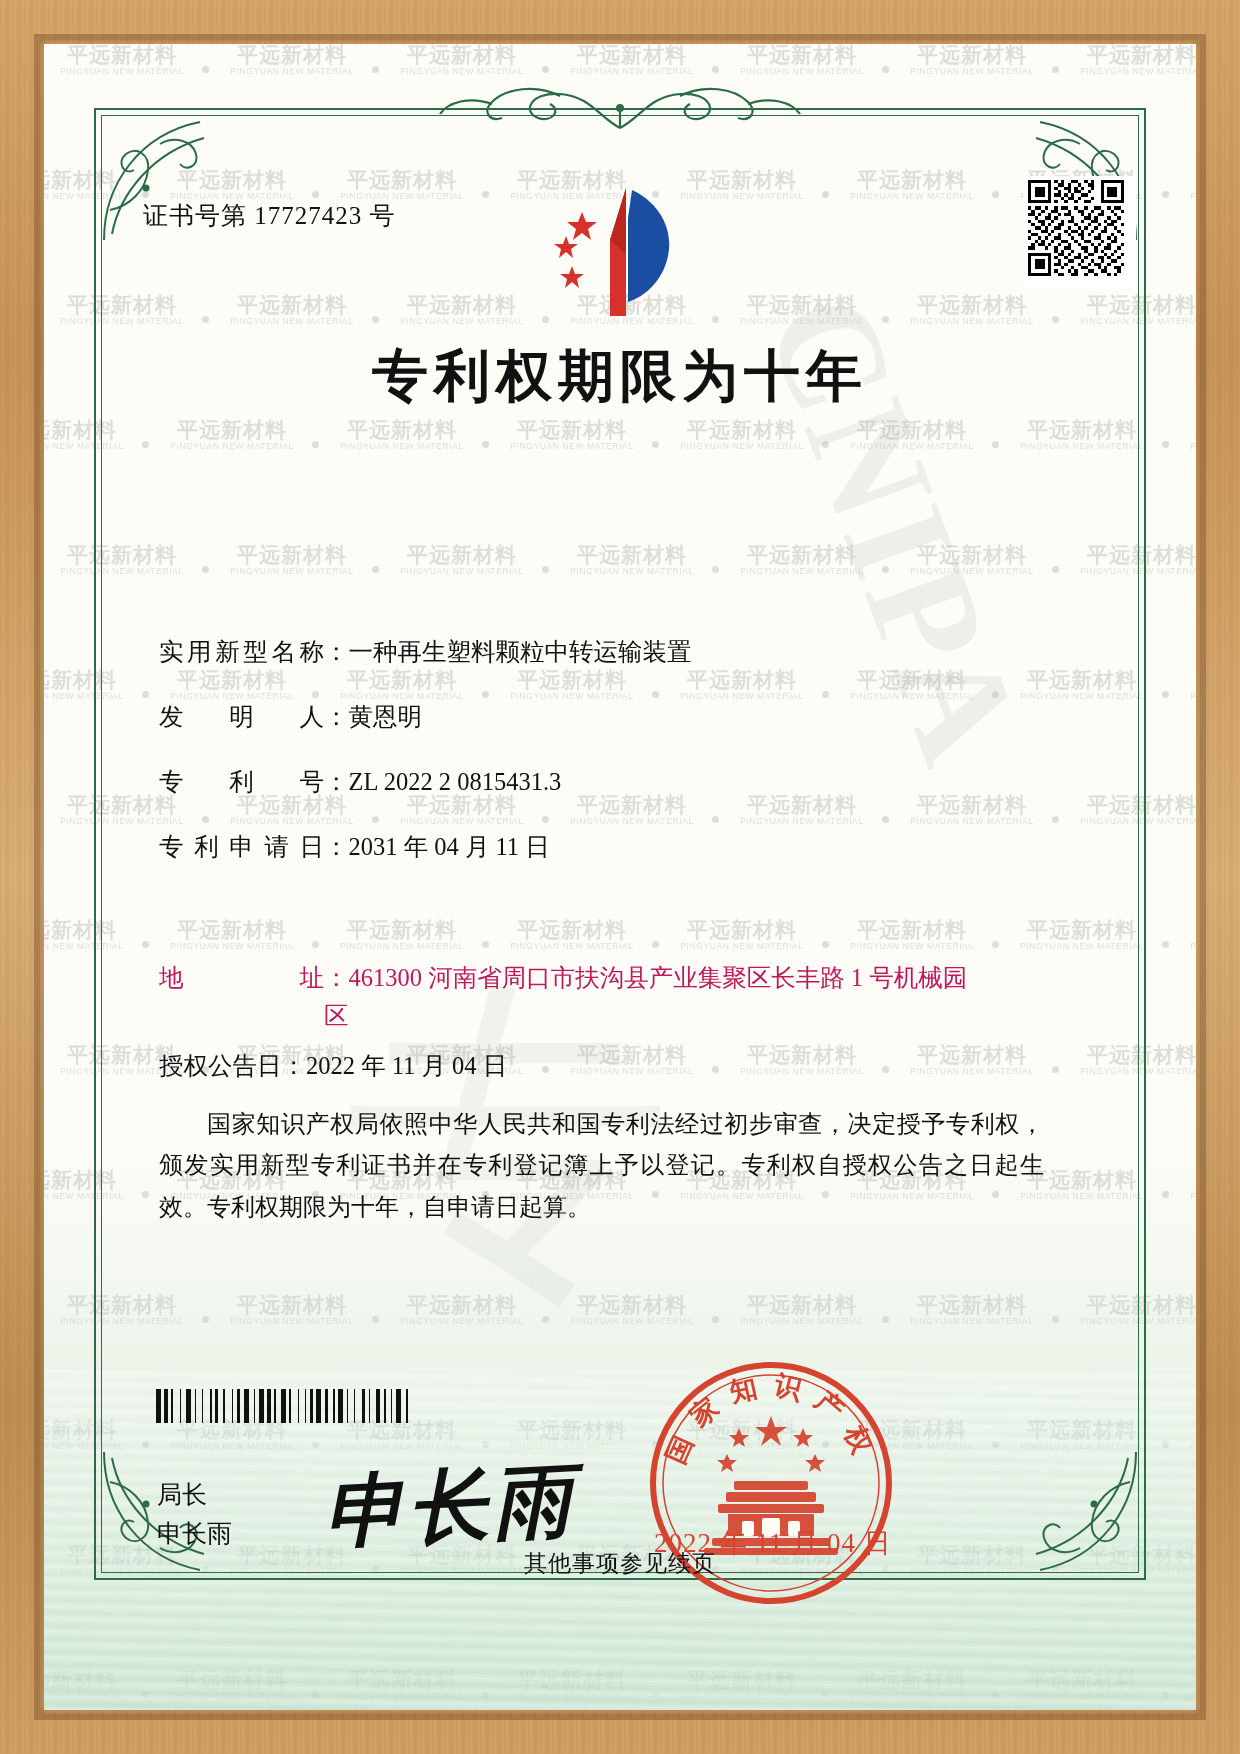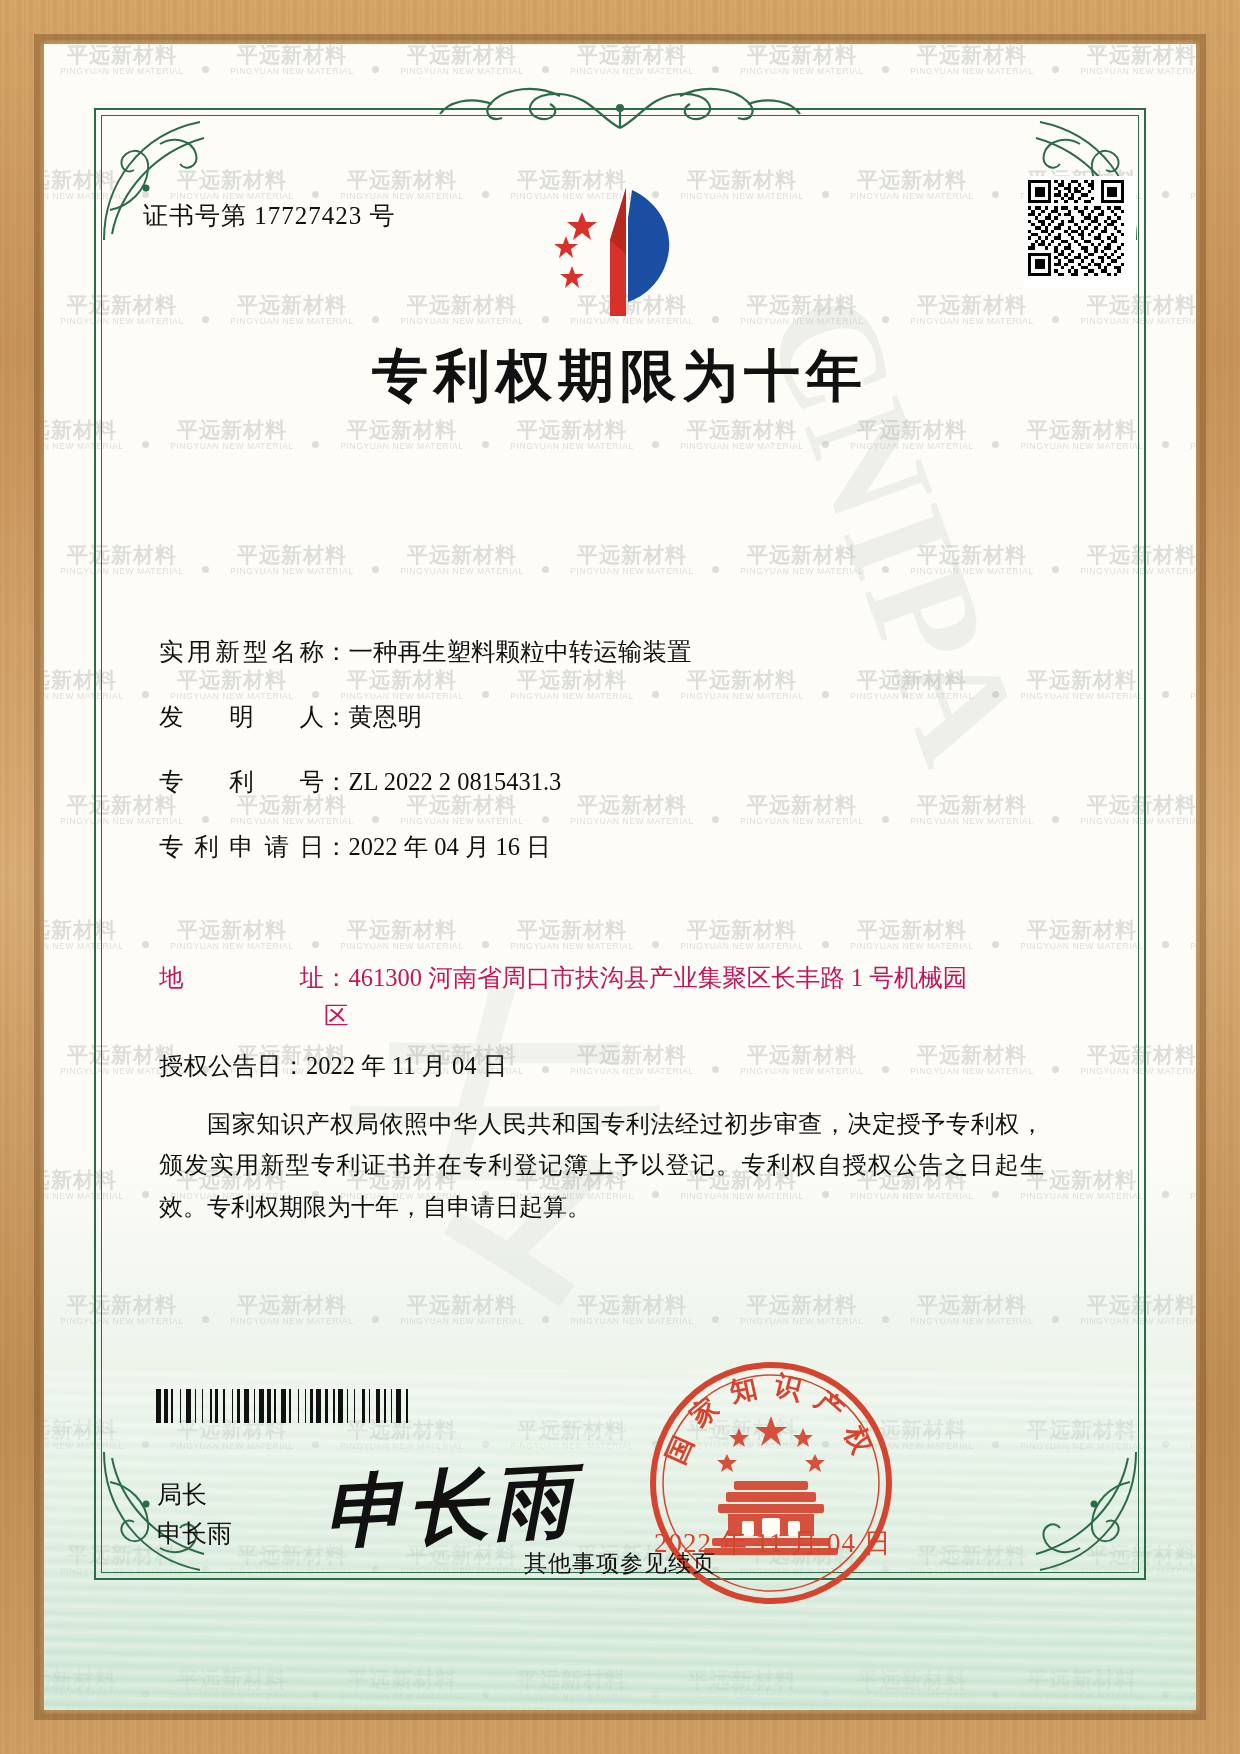--- a/index.html
+++ b/index.html
@@ -1139,21 +1139,21 @@
       <div class="field" style="top:655px">
         <span class="lbl-spread">发　明　人</span><span>：</span><span class="val">黄恩明</span>
       </div>
       <div class="field" style="top:590px">
         <span class="lbl-spread">实用新型名称</span><span>：</span><span class="val">一种再生塑料颗粒中转运输装置</span>
       </div>
       <div class="field" style="top:720px">
         <span class="lbl-spread">专　利　号</span><span>：</span><span class="val">ZL 2022 2 0815431.3</span>
       </div>
       <div class="field" style="top:785px">
-        <span class="lbl-spread">专利申请日</span><span>：</span><span class="val">2022 年 04 月 16 日</span>
+        <span class="lbl-spread">专利申请日</span><span>：</span><span class="val">2031 年 04 月 11 日</span>
       </div>
 
       <div id="addr-wrap" style="top:915px">
         <div>
           <span class="lbl-spread">地　　　址</span><span>：</span><span>461300 河南省周口市扶沟县产业集聚区长丰路 1 号机械园</span>
         </div>
         <div id="addr-line2">区</div>
       </div>
 
       <div id="pub-row" style="top:1005px">

